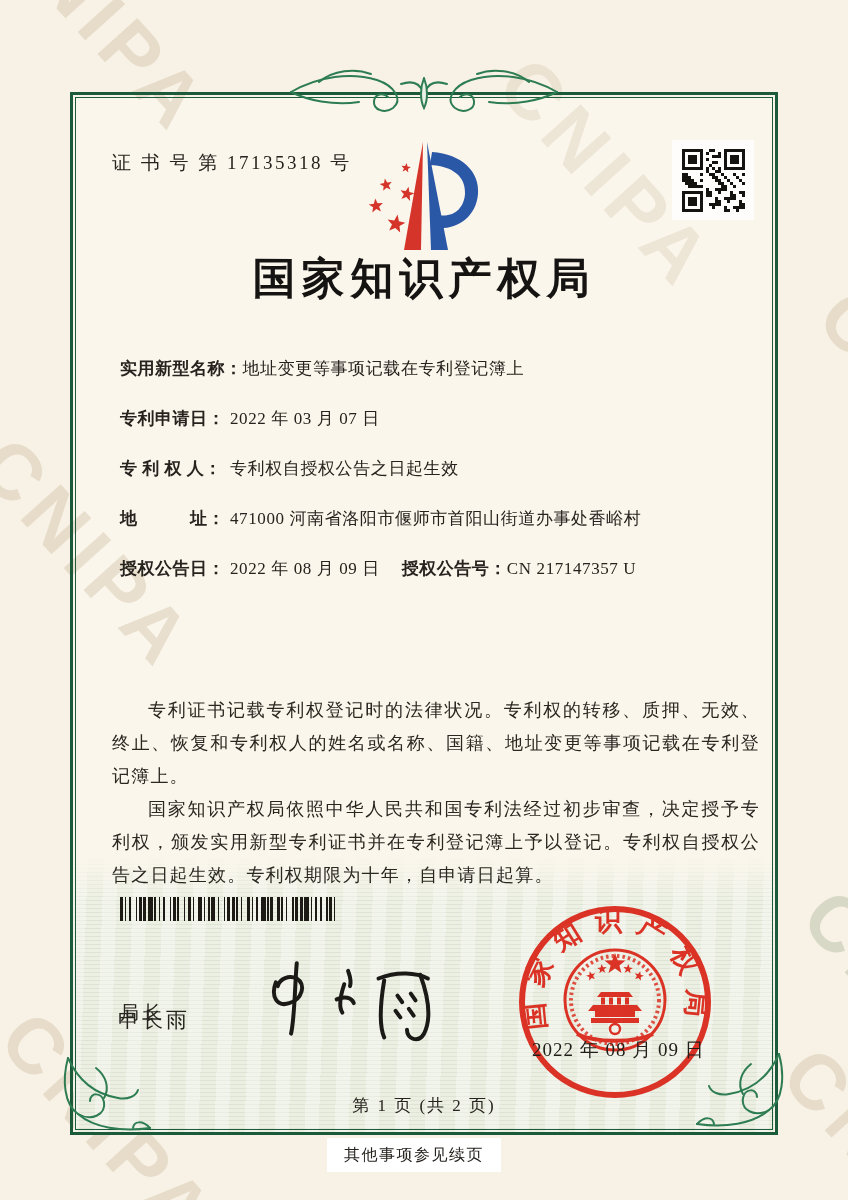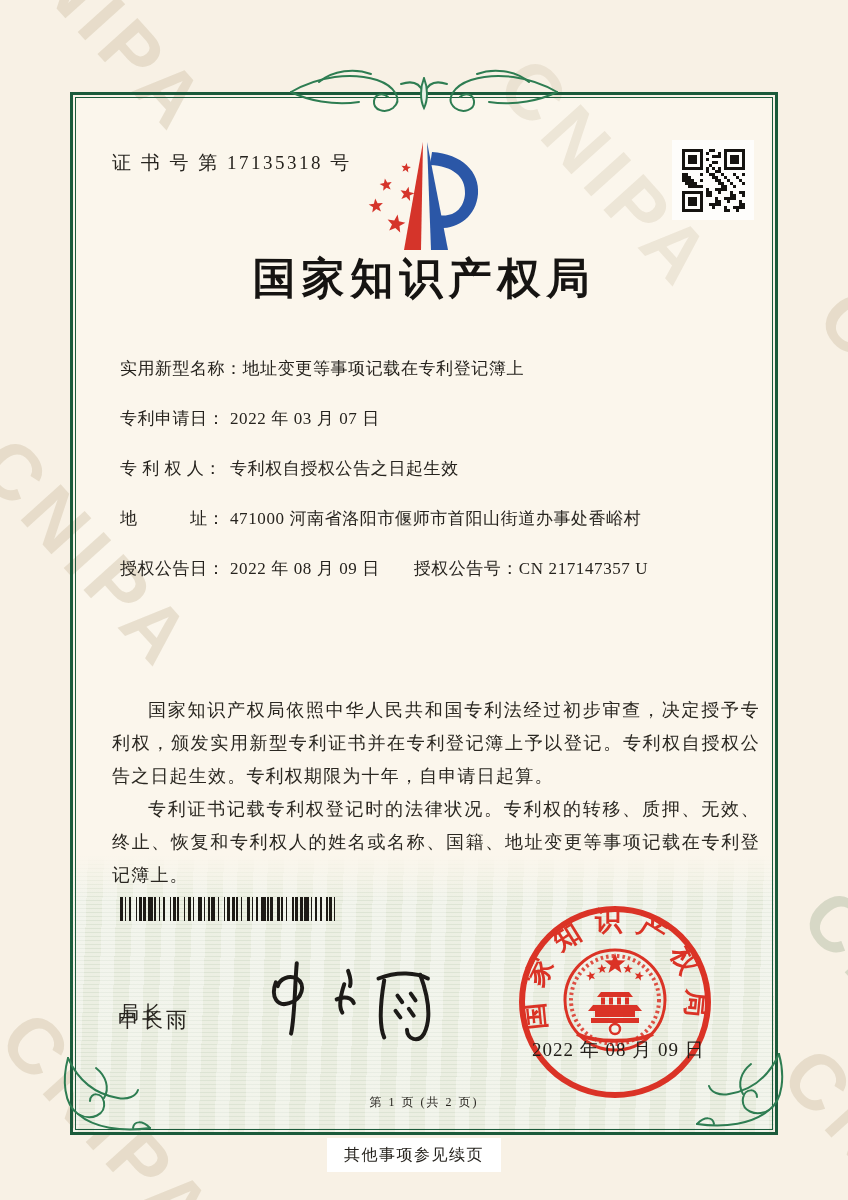--- a/index.html
+++ b/index.html
@@ -36,37 +36,37 @@
   
   .cert-no{position:absolute;left:112px;top:150px;font-size:19px;letter-spacing:2.5px;z-index:5;}
   .logo{position:absolute;left:362px;top:138px;z-index:5;}
   .qr-box{position:absolute;left:672px;top:140px;width:82px;height:80px;background:#fefdfb;z-index:5;
           display:flex;align-items:center;justify-content:center;}
   .title{position:absolute;left:0;top:250px;width:848px;text-align:center;margin:0;
          font-size:43px;font-weight:bold;letter-spacing:6px;color:#161412;z-index:5;}
   
   .fields{position:absolute;left:120px;top:357px;z-index:5;font-size:17px;}
   .row{height:24px;margin-bottom:26px;white-space:nowrap;}
-  .flabel{display:inline-block;min-width:110px;letter-spacing:0.5px;}
+  .flabel{display:inline-block;min-width:110px;letter-spacing:0.5px;font-weight:bold;}
   .fvalue{letter-spacing:0.6px;}
-  .g2{margin-left:34px;min-width:0;}
+  .g2{margin-left:22px;min-width:0;}
   
   .paras{position:absolute;left:112px;top:694px;width:648px;z-index:5;}
   .paras p{margin:0;font-size:18px;line-height:33px;text-indent:2em;
            letter-spacing:1.2px;text-align:justify;color:#2a2721;}
   
   .barcode{position:absolute;left:120px;top:897px;z-index:5;}
   .director-label{position:absolute;left:120px;top:1000px;font-size:19px;letter-spacing:4px;z-index:5;}
   .director-name{position:absolute;left:118px;top:1006px;font-size:21px;letter-spacing:3px;z-index:5;}
   .signature{position:absolute;left:252px;top:950px;z-index:6;}
   .seal{position:absolute;left:515px;top:902px;z-index:5;opacity:0.95;}
   .seal-date{position:absolute;left:532px;top:1037px;font-size:19px;letter-spacing:1px;
              color:#211e19;z-index:6;white-space:nowrap;}
   .page-note{position:absolute;left:0;top:1094px;width:848px;text-align:center;
-             font-size:12px;letter-spacing:2px;z-index:5;}
+             font-size:17px;letter-spacing:2px;z-index:5;}
   .cont-box{position:absolute;left:327px;top:1138px;width:174px;height:34px;background:#ffffff;
             z-index:5;display:flex;align-items:center;justify-content:center;
             font-size:16px;letter-spacing:1.5px;}
 </style>
 </head>
 <body>
 
 <div class="page">
 
   <div class="inner-bg"></div>
@@ -345,22 +345,22 @@
     </div>
     <div class="row">
       <span class="flabel">地　　　址：</span><span class="fvalue">471000 河南省洛阳市偃师市首阳山街道办事处香峪村</span>
     </div>
     <div class="row">
       <span class="flabel">授权公告日：</span><span class="fvalue">2022 年 08 月 09 日</span><span class="flabel g2">授权公告号：</span><span class="fvalue">CN 217147357 U</span>
     </div>
   </div>
 
   <div class="paras">
+    <p>专利证书记载专利权登记时的法律状况。专利权的转移、质押、无效、终止、恢复和专利权人的姓名或名称、国籍、地址变更等事项记载在专利登记簿上。</p>
     <p>国家知识产权局依照中华人民共和国专利法经过初步审查，决定授予专利权，颁发实用新型专利证书并在专利登记簿上予以登记。专利权自授权公告之日起生效。专利权期限为十年，自申请日起算。</p>
-    <p>专利证书记载专利权登记时的法律状况。专利权的转移、质押、无效、终止、恢复和专利权人的姓名或名称、国籍、地址变更等事项记载在专利登记簿上。</p>
   </div>
 
   <svg class="barcode" id="barcode-svg" width="218" height="24" viewBox="0 0 218 24" shape-rendering="crispEdges">
       <rect x="0.00" y="0" width="3.10" height="24" fill="#1d1a16"></rect>
       <rect x="4.65" y="0" width="1.55" height="24" fill="#1d1a16"></rect>
       <rect x="9.30" y="0" width="1.55" height="24" fill="#1d1a16"></rect>
       <rect x="15.50" y="0" width="1.55" height="24" fill="#1d1a16"></rect>
       <rect x="18.60" y="0" width="3.10" height="24" fill="#1d1a16"></rect>
       <rect x="23.25" y="0" width="3.10" height="24" fill="#1d1a16"></rect>
       <rect x="27.90" y="0" width="4.65" height="24" fill="#1d1a16"></rect>

